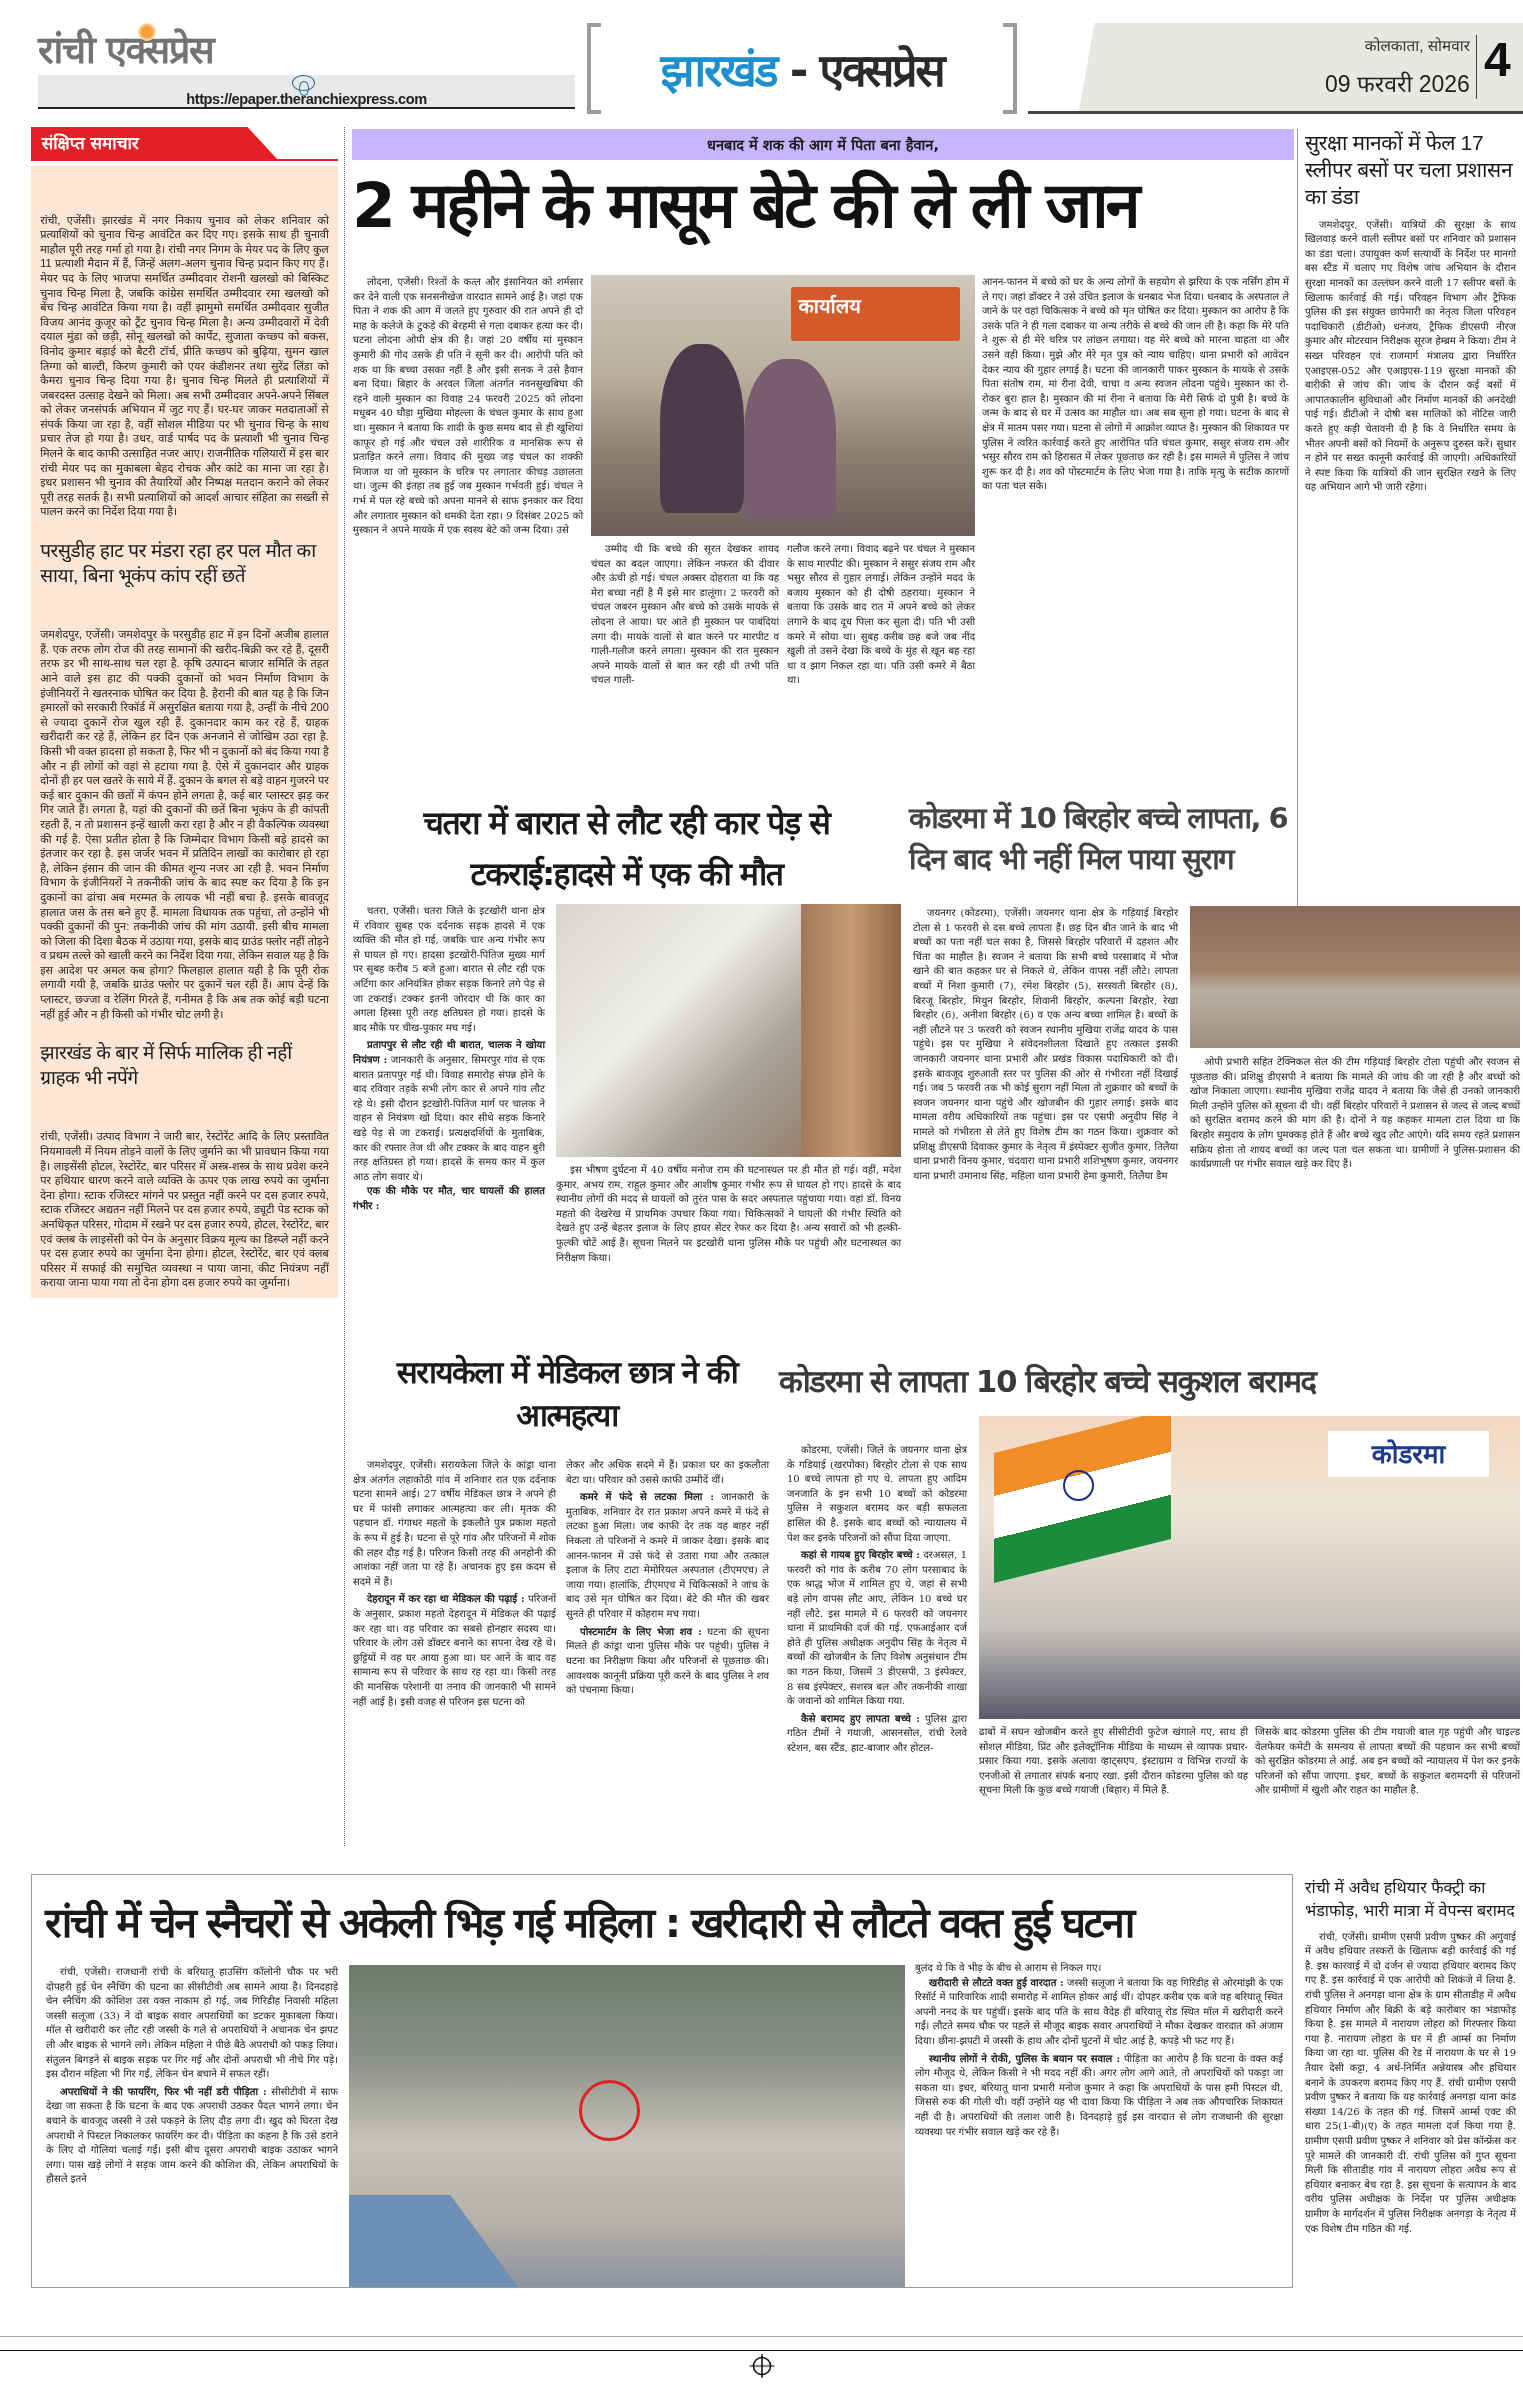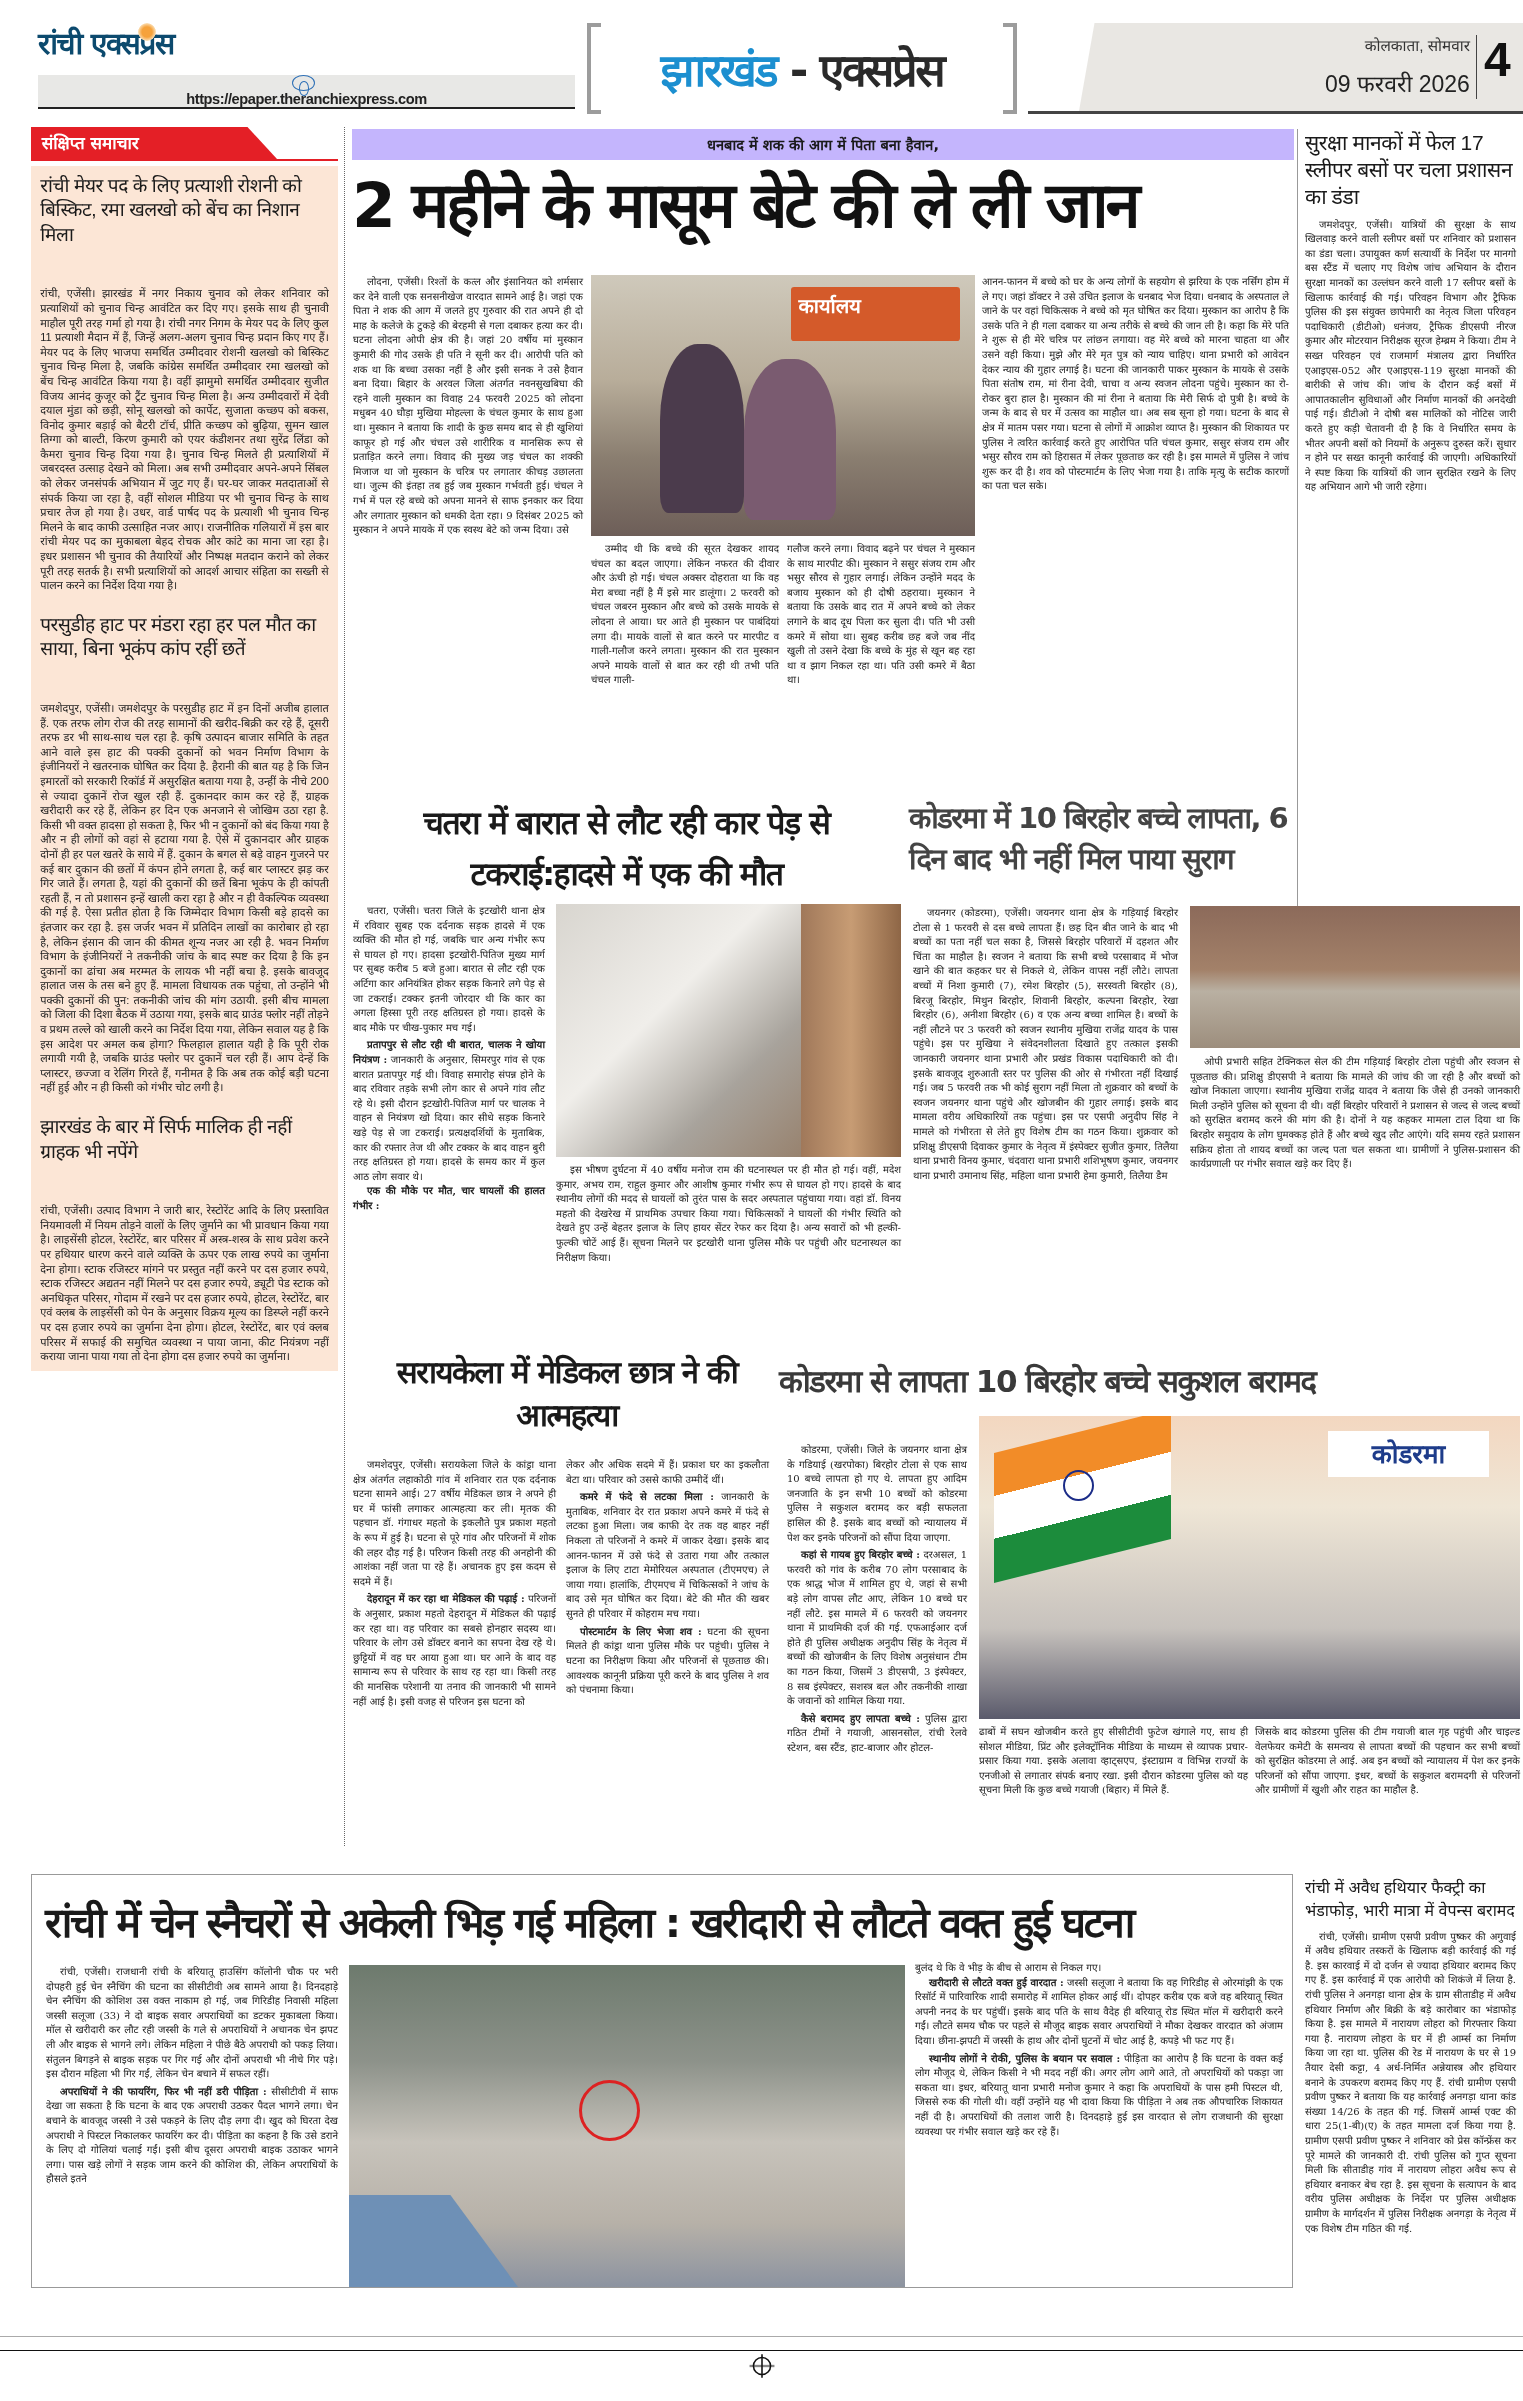--- a/index.html
+++ b/index.html
@@ -1,21 +1,21 @@
 <!DOCTYPE html>
 <html style="font-size:12.3px"><head>
 <meta charset="utf-8">
 <style>
   * { box-sizing: border-box; margin: 0; padding: 0; }
   html, body { width: 1523px; height: 2401px; background: #fff; overflow: hidden; }
   body { font-family: "DejaVu Sans", sans-serif; color: #1a1a1a; position: relative; }
 
   
   .mast { position: absolute; left: 0; top: 0; width: 1523px; height: 119px; }
-  .logo { position: absolute; left: 38px; top: 21.5px; font-family: "DejaVu Serif", serif; font-weight: bold; font-size: 30px; letter-spacing: -1.5px; color: #0c4a6e; }
+  .logo { position: absolute; left: 38px; top: 21.5px; font-family: "DejaVu Serif", serif; font-weight: bold; font-size: 38px; letter-spacing: -1.5px; color: #737373; }
   .logo-sun { position: absolute; left: 138px; top: 23px; width: 18.4px; height: 18.4px; border-radius: 50%; background: radial-gradient(circle, #f6a23b 40%, #fbe0b8 70%, transparent 72%); }
   .urlbar { position: absolute; left: 38px; top: 75px; width: 537px; height: 34px; background: #e8e8e6; border-bottom: 2.3px solid #222; display: flex; align-items: center; padding-left: 0; flex-direction: column; }
   .url-icon { width: 23px; height: 26px; border: 1.5px solid #2c6fb6; border-radius: 50%; margin-right: 6.1px; position: relative; }
   .url-icon::after { content: ""; position: absolute; left: 6.1px; top: 5.4px; width: 7.7px; height: 12.3px; border: 1.5px solid #2c6fb6; border-radius: 50%; }
   .url-text { font-family: "Liberation Sans", sans-serif; font-weight: bold; font-size: 14.6px; color: #222; letter-spacing: -0.4px; }
   .section-box { position: absolute; left: 587px; top: 23px; width: 430px; height: 91px; display: flex; align-items: center; justify-content: center; }
   .bracket { position: absolute; top: 0; width: 14px; height: 91px; border: 4.6px solid #9c9c9c; }
   .bracket.l { left: 0; border-right: none; }
   .bracket.r { right: 0; border-left: none; }
   .section-title { font-family: "DejaVu Sans", sans-serif; font-weight: bold; font-size: 45px; letter-spacing: -2.3px; }
@@ -130,21 +130,20 @@
       <div class="date-full">09 फरवरी 2026</div>
     </div>
     <div class="page-no">4</div>
   </div>
 </div>
 
 <div class="left">
   <div class="tag">संक्षिप्त समाचार</div>
   <div class="tag-line"></div>
   <div class="brief">
-    <h3>रांची मेयर पद के लिए प्रत्याशी रोशनी को बिस्किट, रमा खलखो को बेंच का निशान मिला</h3>
     <div class="txt">
         <p>रांची, एजेंसी। झारखंड में नगर निकाय चुनाव को लेकर शनिवार को प्रत्याशियों को चुनाव चिन्ह आवंटित कर दिए गए। इसके साथ ही चुनावी माहौल पूरी तरह गर्मा हो गया है। रांची नगर निगम के मेयर पद के लिए कुल 11 प्रत्याशी मैदान में हैं, जिन्हें अलग-अलग चुनाव चिन्ह प्रदान किए गए हैं। मेयर पद के लिए भाजपा समर्थित उम्मीदवार रोशनी खलखो को बिस्किट चुनाव चिन्ह मिला है, जबकि कांग्रेस समर्थित उम्मीदवार रमा खलखो को बेंच चिन्ह आवंटित किया गया है। वहीं झामुमो समर्थित उम्मीदवार सुजीत विजय आनंद कुजूर को ट्रैंट चुनाव चिन्ह मिला है। अन्य उम्मीदवारों में देवी दयाल मुंडा को छड़ी, सोनू खलखो को कार्पेट, सुजाता कच्छप को बकस, विनोद कुमार बड़ाई को बैटरी टॉर्च, प्रीति कच्छप को बुढ़िया, सुमन खाल तिग्गा को बाल्टी, किरण कुमारी को एयर कंडीशनर तथा सुरेंद्र लिंडा को कैमरा चुनाव चिन्ह दिया गया है। चुनाव चिन्ह मिलते ही प्रत्याशियों में जबरदस्त उत्साह देखने को मिला। अब सभी उम्मीदवार अपने-अपने सिंबल को लेकर जनसंपर्क अभियान में जुट गए हैं। घर-घर जाकर मतदाताओं से संपर्क किया जा रहा है, वहीं सोशल मीडिया पर भी चुनाव चिन्ह के साथ प्रचार तेज हो गया है। उधर, वार्ड पार्षद पद के प्रत्याशी भी चुनाव चिन्ह मिलने के बाद काफी उत्साहित नजर आए। राजनीतिक गलियारों में इस बार रांची मेयर पद का मुकाबला बेहद रोचक और कांटे का माना जा रहा है। इधर प्रशासन भी चुनाव की तैयारियों और निष्पक्ष मतदान कराने को लेकर पूरी तरह सतर्क है। सभी प्रत्याशियों को आदर्श आचार संहिता का सख्ती से पालन करने का निर्देश दिया गया है।</p>
       </div>
   </div>
   <div class="brief" style="padding-top:12.3px">
     <h3>परसुडीह हाट पर मंडरा रहा हर पल मौत का साया, बिना भूकंप कांप रहीं छतें</h3>
     <div class="txt">
         <p>जमशेदपुर, एजेंसी। जमशेदपुर के परसुडीह हाट में इन दिनों अजीब हालात हैं. एक तरफ लोग रोज की तरह सामानों की खरीद-बिक्री कर रहे हैं, दूसरी तरफ डर भी साथ-साथ चल रहा है. कृषि उत्पादन बाजार समिति के तहत आने वाले इस हाट की पक्की दुकानों को भवन निर्माण विभाग के इंजीनियरों ने खतरनाक घोषित कर दिया है. हैरानी की बात यह है कि जिन इमारतों को सरकारी रिकॉर्ड में असुरक्षित बताया गया है, उन्हीं के नीचे 200 से ज्यादा दुकानें रोज खुल रही हैं. दुकानदार काम कर रहे हैं, ग्राहक खरीदारी कर रहे हैं, लेकिन हर दिन एक अनजाने से जोखिम उठा रहा है. किसी भी वक्त हादसा हो सकता है, फिर भी न दुकानों को बंद किया गया है और न ही लोगों को वहां से हटाया गया है. ऐसे में दुकानदार और ग्राहक दोनों ही हर पल खतरे के साये में हैं. दुकान के बगल से बड़े वाहन गुजरने पर कई बार दुकान की छतों में कंपन होने लगता है, कई बार प्लास्टर झड़ कर गिर जाते हैं। लगता है, यहां की दुकानों की छतें बिना भूकंप के ही कांपती रहती हैं, न तो प्रशासन इन्हें खाली करा रहा है और न ही वैकल्पिक व्यवस्था की गई है. ऐसा प्रतीत होता है कि जिम्मेदार विभाग किसी बड़े हादसे का इंतजार कर रहा है. इस जर्जर भवन में प्रतिदिन लाखों का कारोबार हो रहा है, लेकिन इंसान की जान की कीमत शून्य नजर आ रही है. भवन निर्माण विभाग के इंजीनियरों ने तकनीकी जांच के बाद स्पष्ट कर दिया है कि इन दुकानों का ढांचा अब मरम्मत के लायक भी नहीं बचा है. इसके बावजूद हालात जस के तस बने हुए हैं. मामला विधायक तक पहुंचा, तो उन्होंने भी पक्की दुकानों की पुन: तकनीकी जांच की मांग उठायी. इसी बीच मामला को जिला की दिशा बैठक में उठाया गया, इसके बाद ग्राउंड फ्लोर नहीं तोड़ने व प्रथम तल्ले को खाली करने का निर्देश दिया गया, लेकिन सवाल यह है कि इस आदेश पर अमल कब होगा? फिलहाल हालात यही है कि पूरी रोक लगायी गयी है, जबकि ग्राउंड फ्लोर पर दुकानें चल रही हैं। आप देन्हें कि प्लास्टर, छज्जा व रेलिंग गिरते हैं, गनीमत है कि अब तक कोई बड़ी घटना नहीं हुई और न ही किसी को गंभीर चोट लगी है।</p>
       </div>
   </div>

